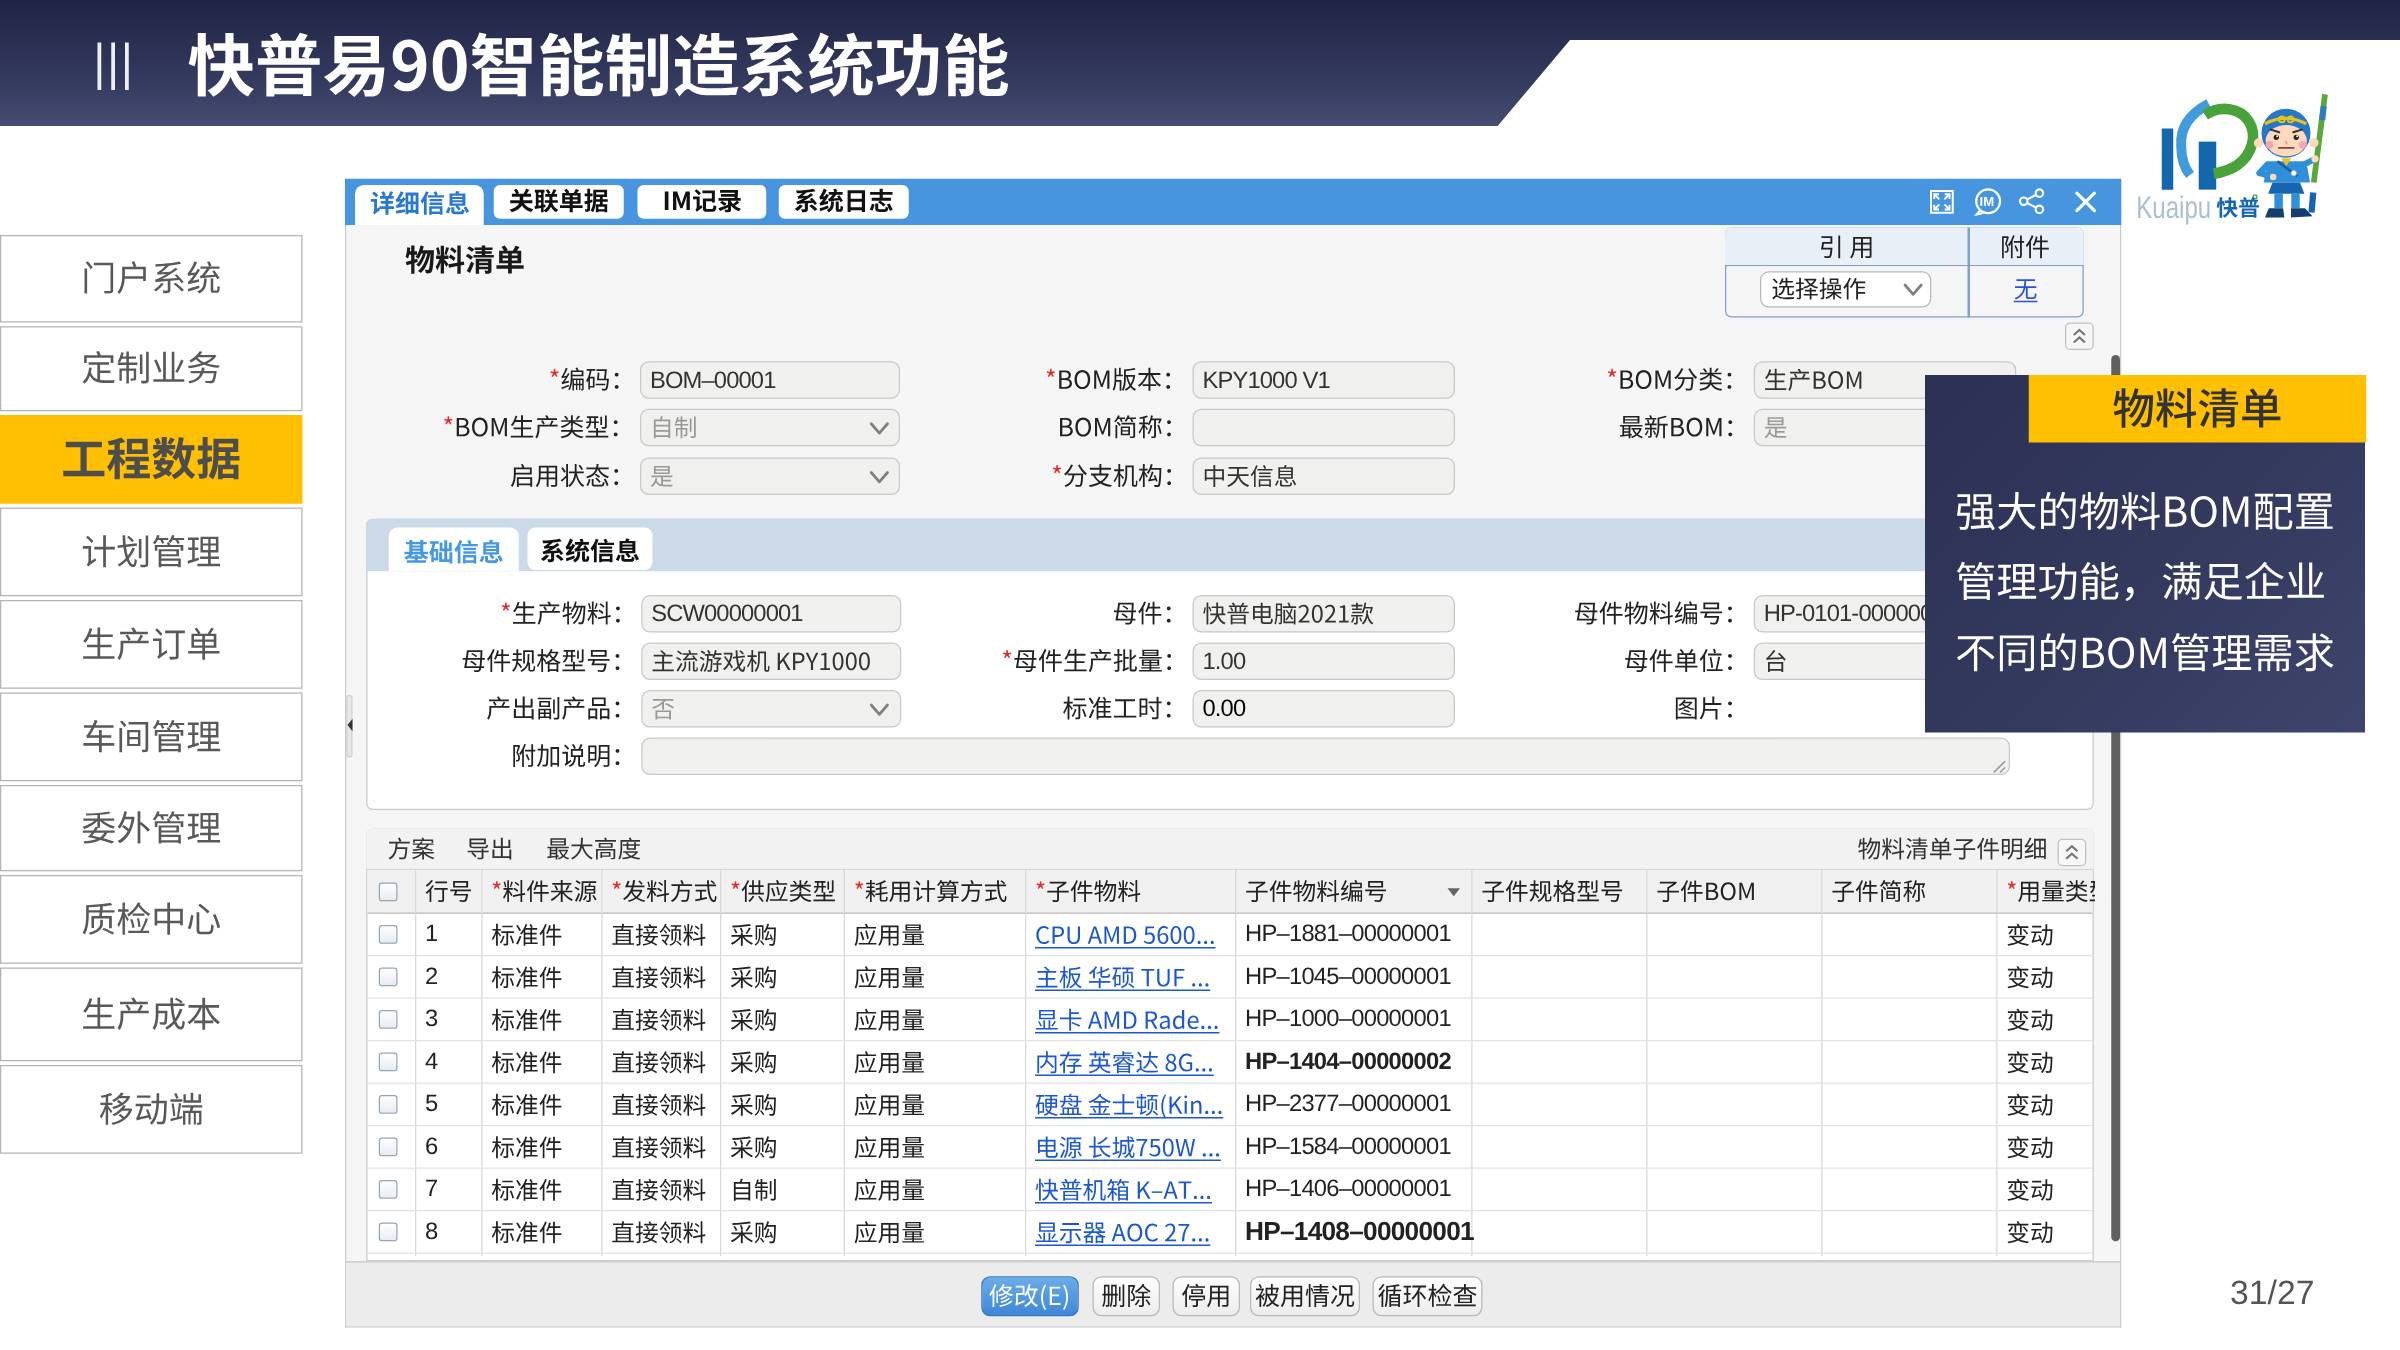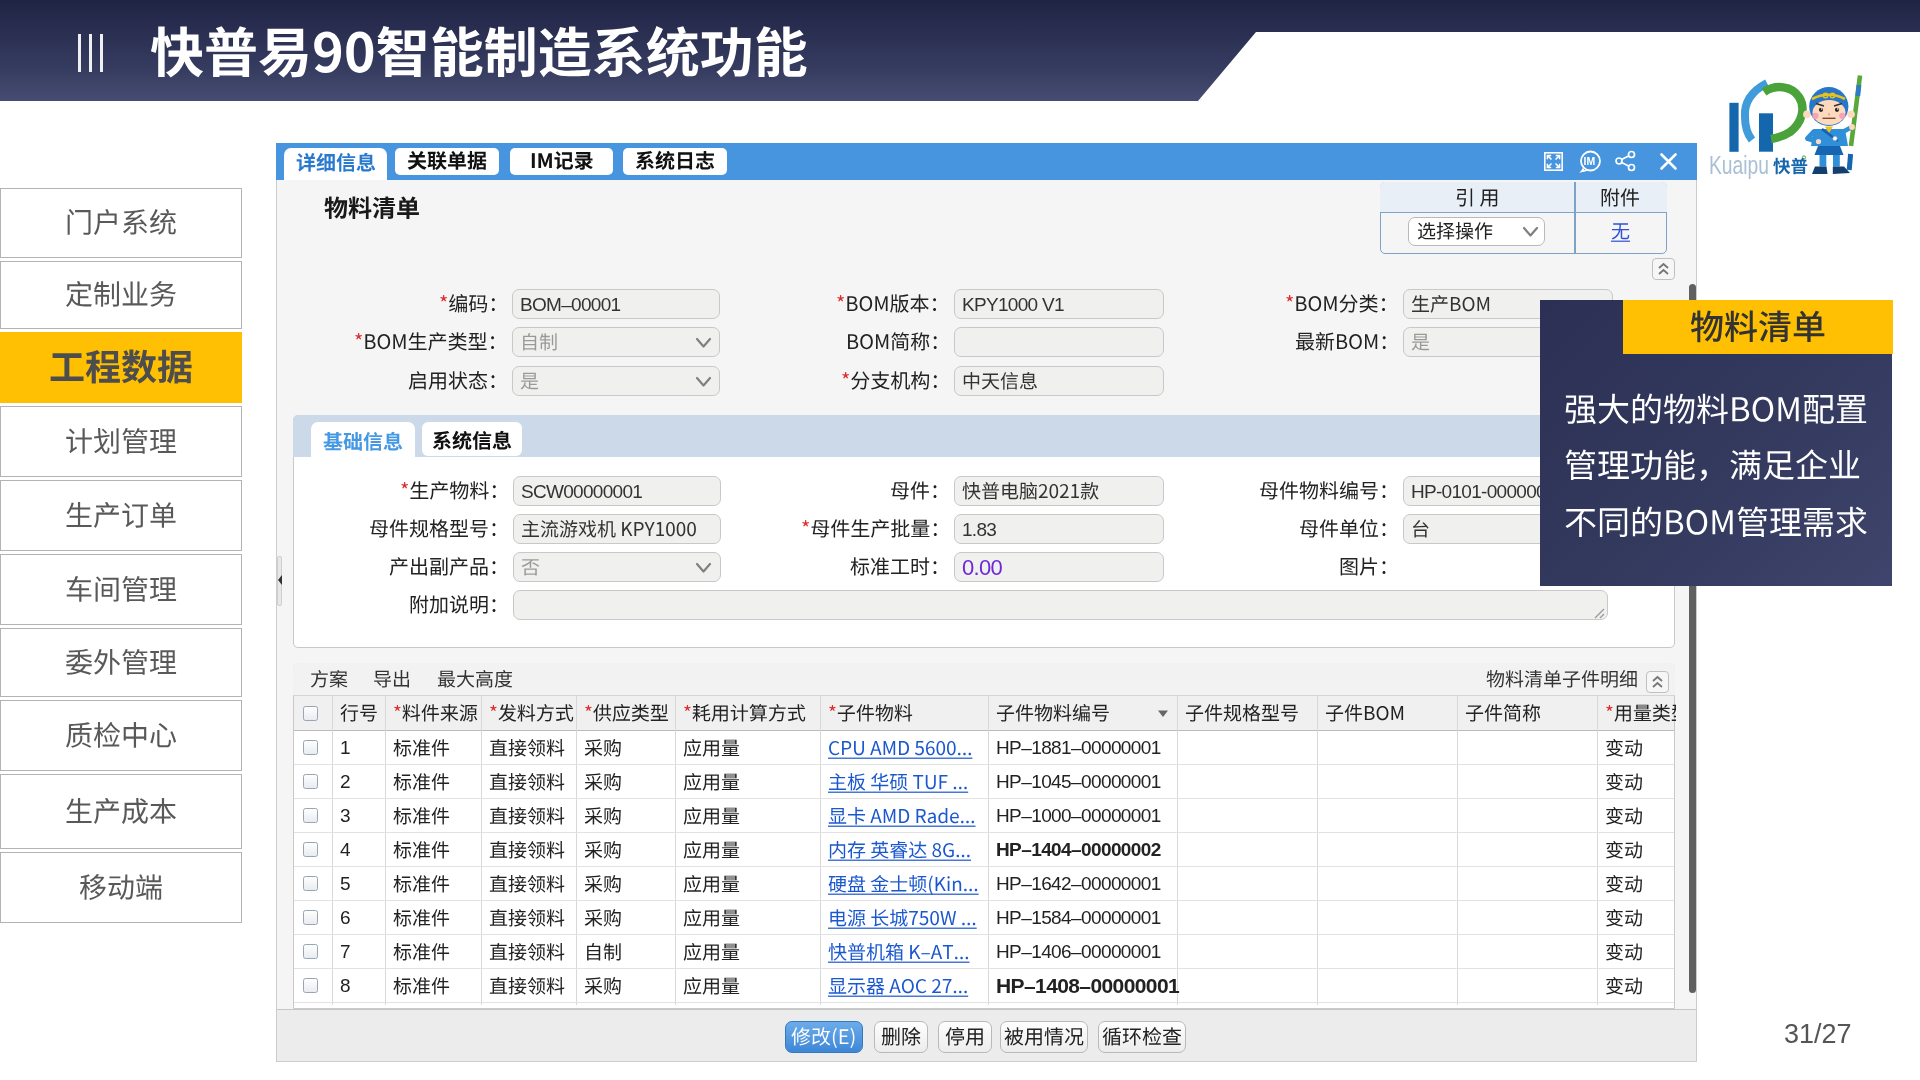--- a/index.html
+++ b/index.html
@@ -845,21 +845,21 @@
         <use href="#g91" x="1467"></use>
         <use href="#g28" x="2467"></use>
         <use href="#g29" x="3467"></use>
         <use href="#g120" x="4467"></use>
         <use href="#g121" x="5467"></use>
         <use href="#g64" x="6467"></use>
       </g>
     </g>
   </svg>
 <div style="left:954px;top:514px;width:210px;height:30px;background:#f0f0ef;border:1px solid #c8c8c8;border-radius:7px;"></div>
-<div class="lx" style="position:absolute;top:515.5px;height:28px;line-height:28px;font-size:19px;color:#333;font-weight:400;white-space:pre;letter-spacing:-0.7px;left:962px;">1.83</div>
+<div class="lx" style="position:absolute;top:515.5px;height:28px;line-height:28px;font-size:19px;color:#333;font-weight:400;white-space:pre;letter-spacing:-0.7px;left:962px;">1.00</div>
 <svg class="t" style="left:1299.0px;top:517.1px" width="100.0" height="26.0">
     <g transform="translate(0,19.00) scale(0.020000,-0.020000)">
       <g fill="#222">
         <use href="#g101" x="0"></use>
         <use href="#g91" x="1000"></use>
         <use href="#g31" x="2000"></use>
         <use href="#g122" x="3000"></use>
         <use href="#g64" x="4000"></use>
       </g>
     </g>
@@ -900,21 +900,21 @@
       <g fill="#222">
         <use href="#g128" x="0"></use>
         <use href="#g129" x="1000"></use>
         <use href="#g130" x="2000"></use>
         <use href="#g131" x="3000"></use>
         <use href="#g64" x="4000"></use>
       </g>
     </g>
   </svg>
 <div style="left:954px;top:552px;width:210px;height:30px;background:#f0f0ef;border:1px solid #c8c8c8;border-radius:7px;"></div>
-<div class="lx" style="position:absolute;top:553.5px;height:28px;line-height:28px;font-size:22px;color:#6d28d9;font-weight:400;white-space:pre;letter-spacing:-0.7px;left:962px;">0.00</div>
+<div class="lx" style="position:absolute;top:553.5px;height:28px;line-height:28px;font-size:19px;color:#000000;font-weight:400;white-space:pre;letter-spacing:-0.7px;left:962px;">0.00</div>
 <svg class="t" style="left:1339.0px;top:555.1px" width="60.0" height="26.0">
     <g transform="translate(0,19.00) scale(0.020000,-0.020000)">
       <g fill="#222">
         <use href="#g132" x="0"></use>
         <use href="#g133" x="1000"></use>
         <use href="#g64" x="2000"></use>
       </g>
     </g>
   </svg>
 <svg class="t" style="left:409.0px;top:593.1px" width="100.0" height="26.0">
@@ -1445,21 +1445,21 @@
         <use href="#g117" x="5562"></use>
         <use href="#g192" x="6208"></use>
         <use href="#g193" x="6483"></use>
         <use href="#g166" x="7093"></use>
         <use href="#g166" x="7371"></use>
         <use href="#g166" x="7649"></use>
       </g>
     </g>
     <rect x="0" y="20.6" width="150.6" height="1.2" fill="#1b58cf"></rect>
   </svg>
-<div class="lx" style="position:absolute;top:870.0px;height:28px;line-height:28px;font-size:19px;color:#222;font-weight:400;white-space:pre;letter-spacing:-0.6px;left:996px;">HP–1642–00000001</div>
+<div class="lx" style="position:absolute;top:870.0px;height:28px;line-height:28px;font-size:19px;color:#222;font-weight:400;white-space:pre;letter-spacing:-0.6px;left:996px;">HP–2377–00000001</div>
 <svg class="t" style="left:1605.0px;top:872.7px" width="38.0" height="24.7">
     <g transform="translate(0,18.05) scale(0.019000,-0.019000)">
       <g fill="#222">
         <use href="#g167" x="0"></use>
         <use href="#g43" x="1000"></use>
       </g>
     </g>
   </svg>
 <div style="left:294px;top:934px;width:1380px;height:1px;background:#e2e2e2;"></div>
 <div style="left:303px;top:910px;width:15px;height:15px;background:linear-gradient(180deg,#fefefe,#e8ecf1);border:1px solid #98a5b3;border-radius:2.5px;"></div>

